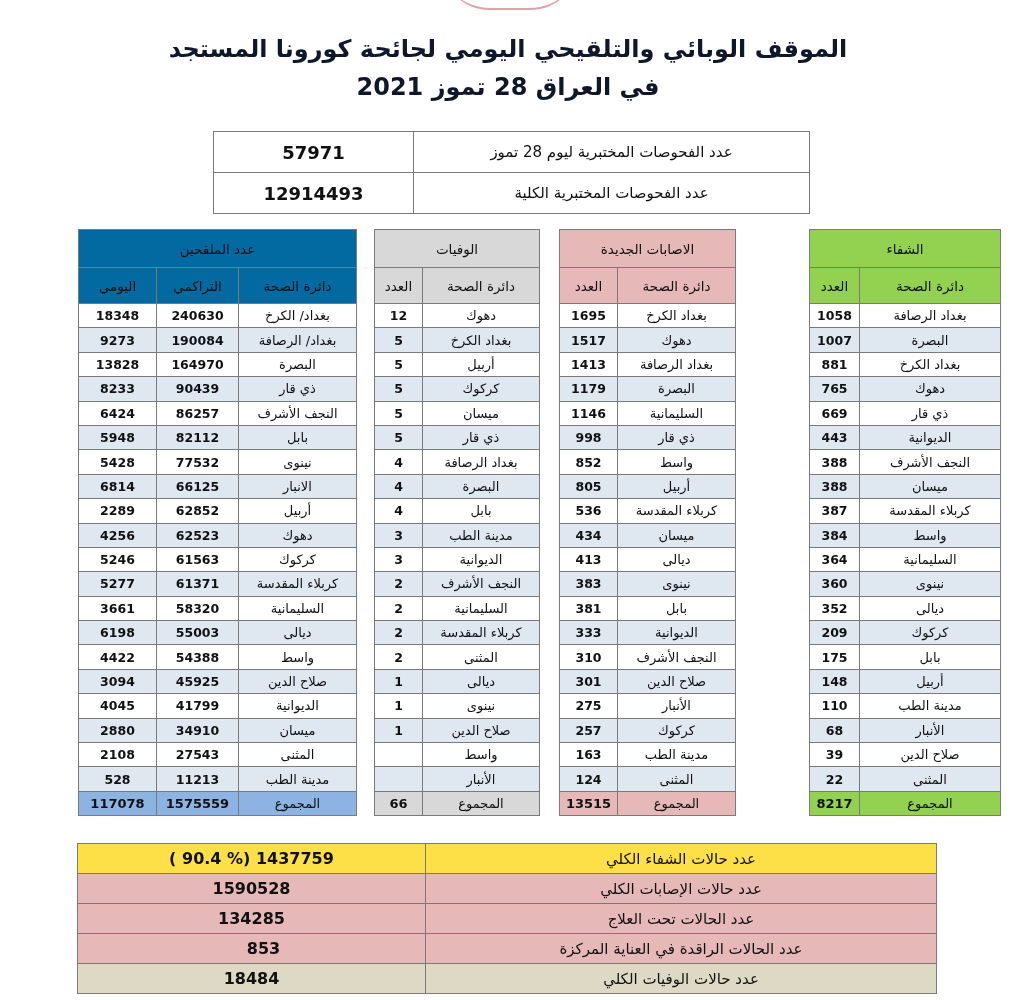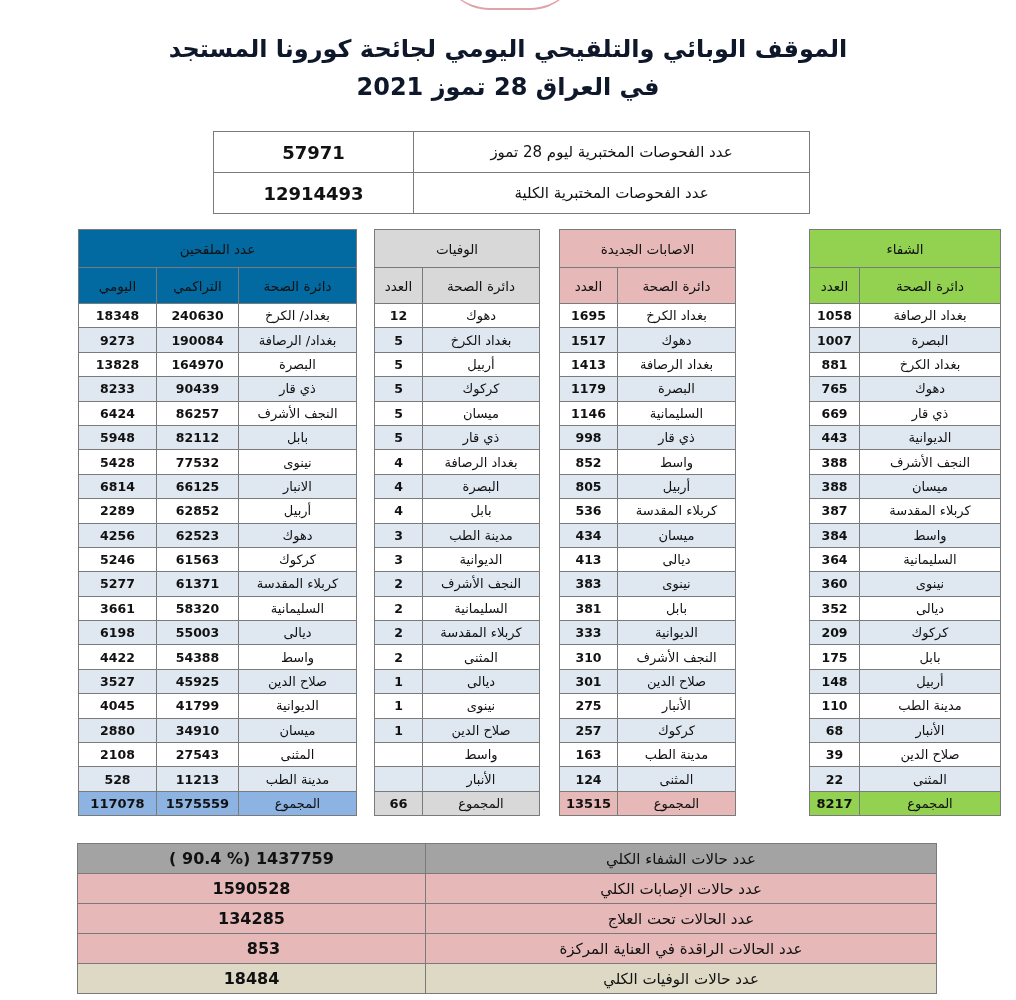--- a/index.html
+++ b/index.html
@@ -68,21 +68,21 @@
   .vacc { left: 78px; width: 279px; }
   .vacc td.num { width: 78px; }
   .vacc td.num2 { width: 82px; }
 
   .summary {
     position: absolute; left: 77px; top: 843px; width: 860px;
   }
   .summary td { height: 30px; font-size: 15px; }
   .summary td.lbl { width: 511px; font-weight: normal; font-size: 15px; }
   .summary td.val { font-size: 16px; }
-  .summary tr.g td { background: #a3a3a3; }
+  .summary tr.g td { background: #fde047; }
   .summary tr.p td { background: #e6b8b8; }
   .summary tr.b td { background: #ddd9c4; }
 </style>
 </head>
 <body>
 
 <div class="logo-arc"></div>
 
 <div class="title">
   <span class="l1">الموقف الوبائي والتلقيحي اليومي لجائحة كورونا المستجد</span>
@@ -471,21 +471,21 @@
         <td class="num">6198</td>
       </tr>
       <tr>
         <td class="name">واسط</td>
         <td class="num2">54388</td>
         <td class="num">4422</td>
       </tr>
       <tr class="alt">
         <td class="name">صلاح الدين</td>
         <td class="num2">45925</td>
-        <td class="num">3527</td>
+        <td class="num">3094</td>
       </tr>
       <tr>
         <td class="name">الديوانية</td>
         <td class="num2">41799</td>
         <td class="num">4045</td>
       </tr>
       <tr class="alt">
         <td class="name">ميسان</td>
         <td class="num2">34910</td>
         <td class="num">2880</td>

